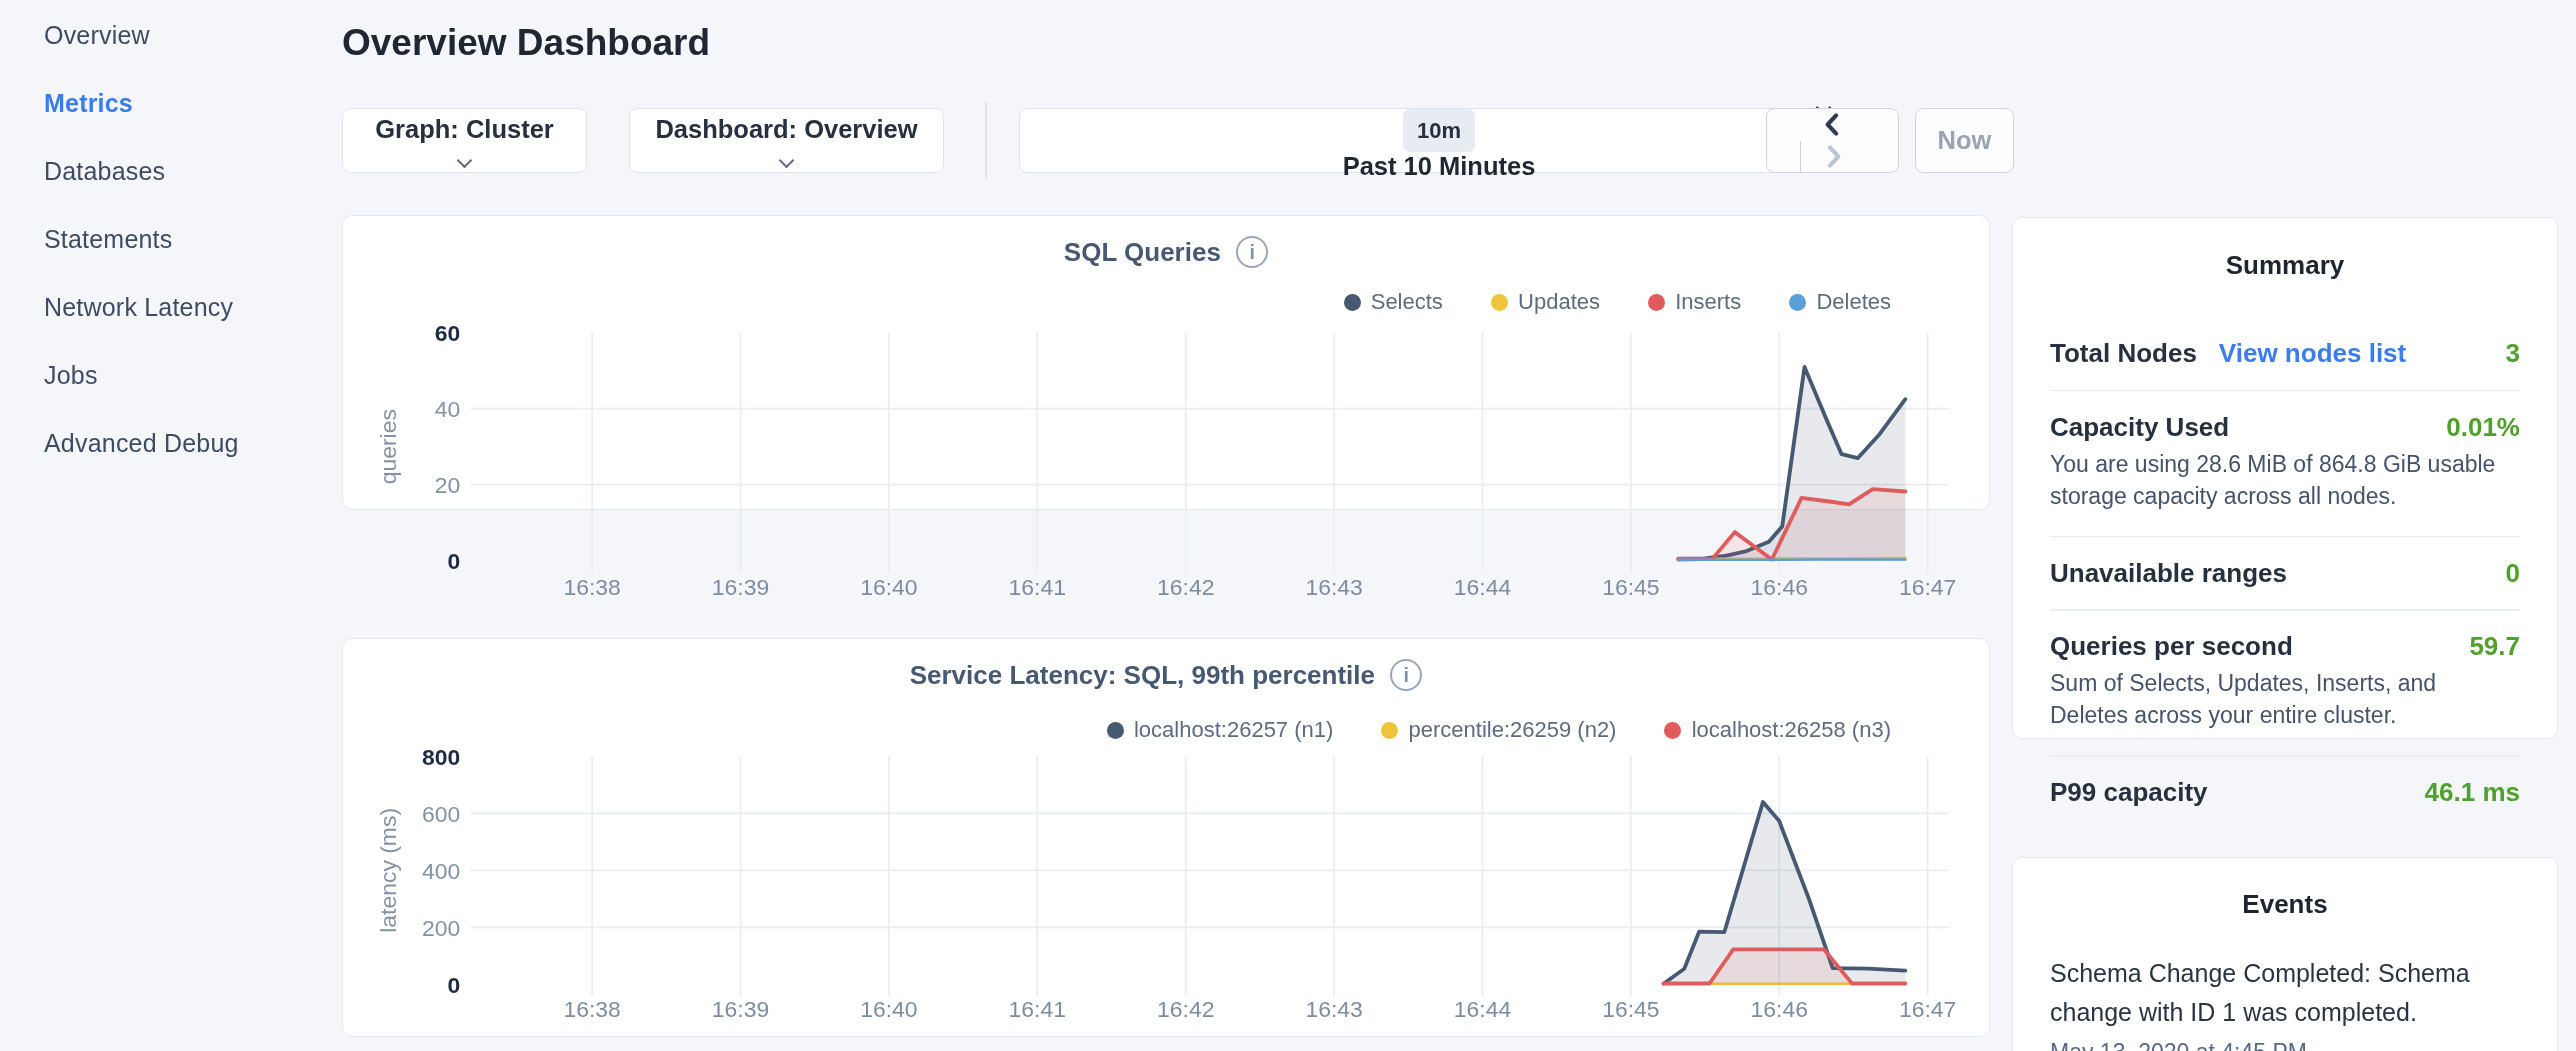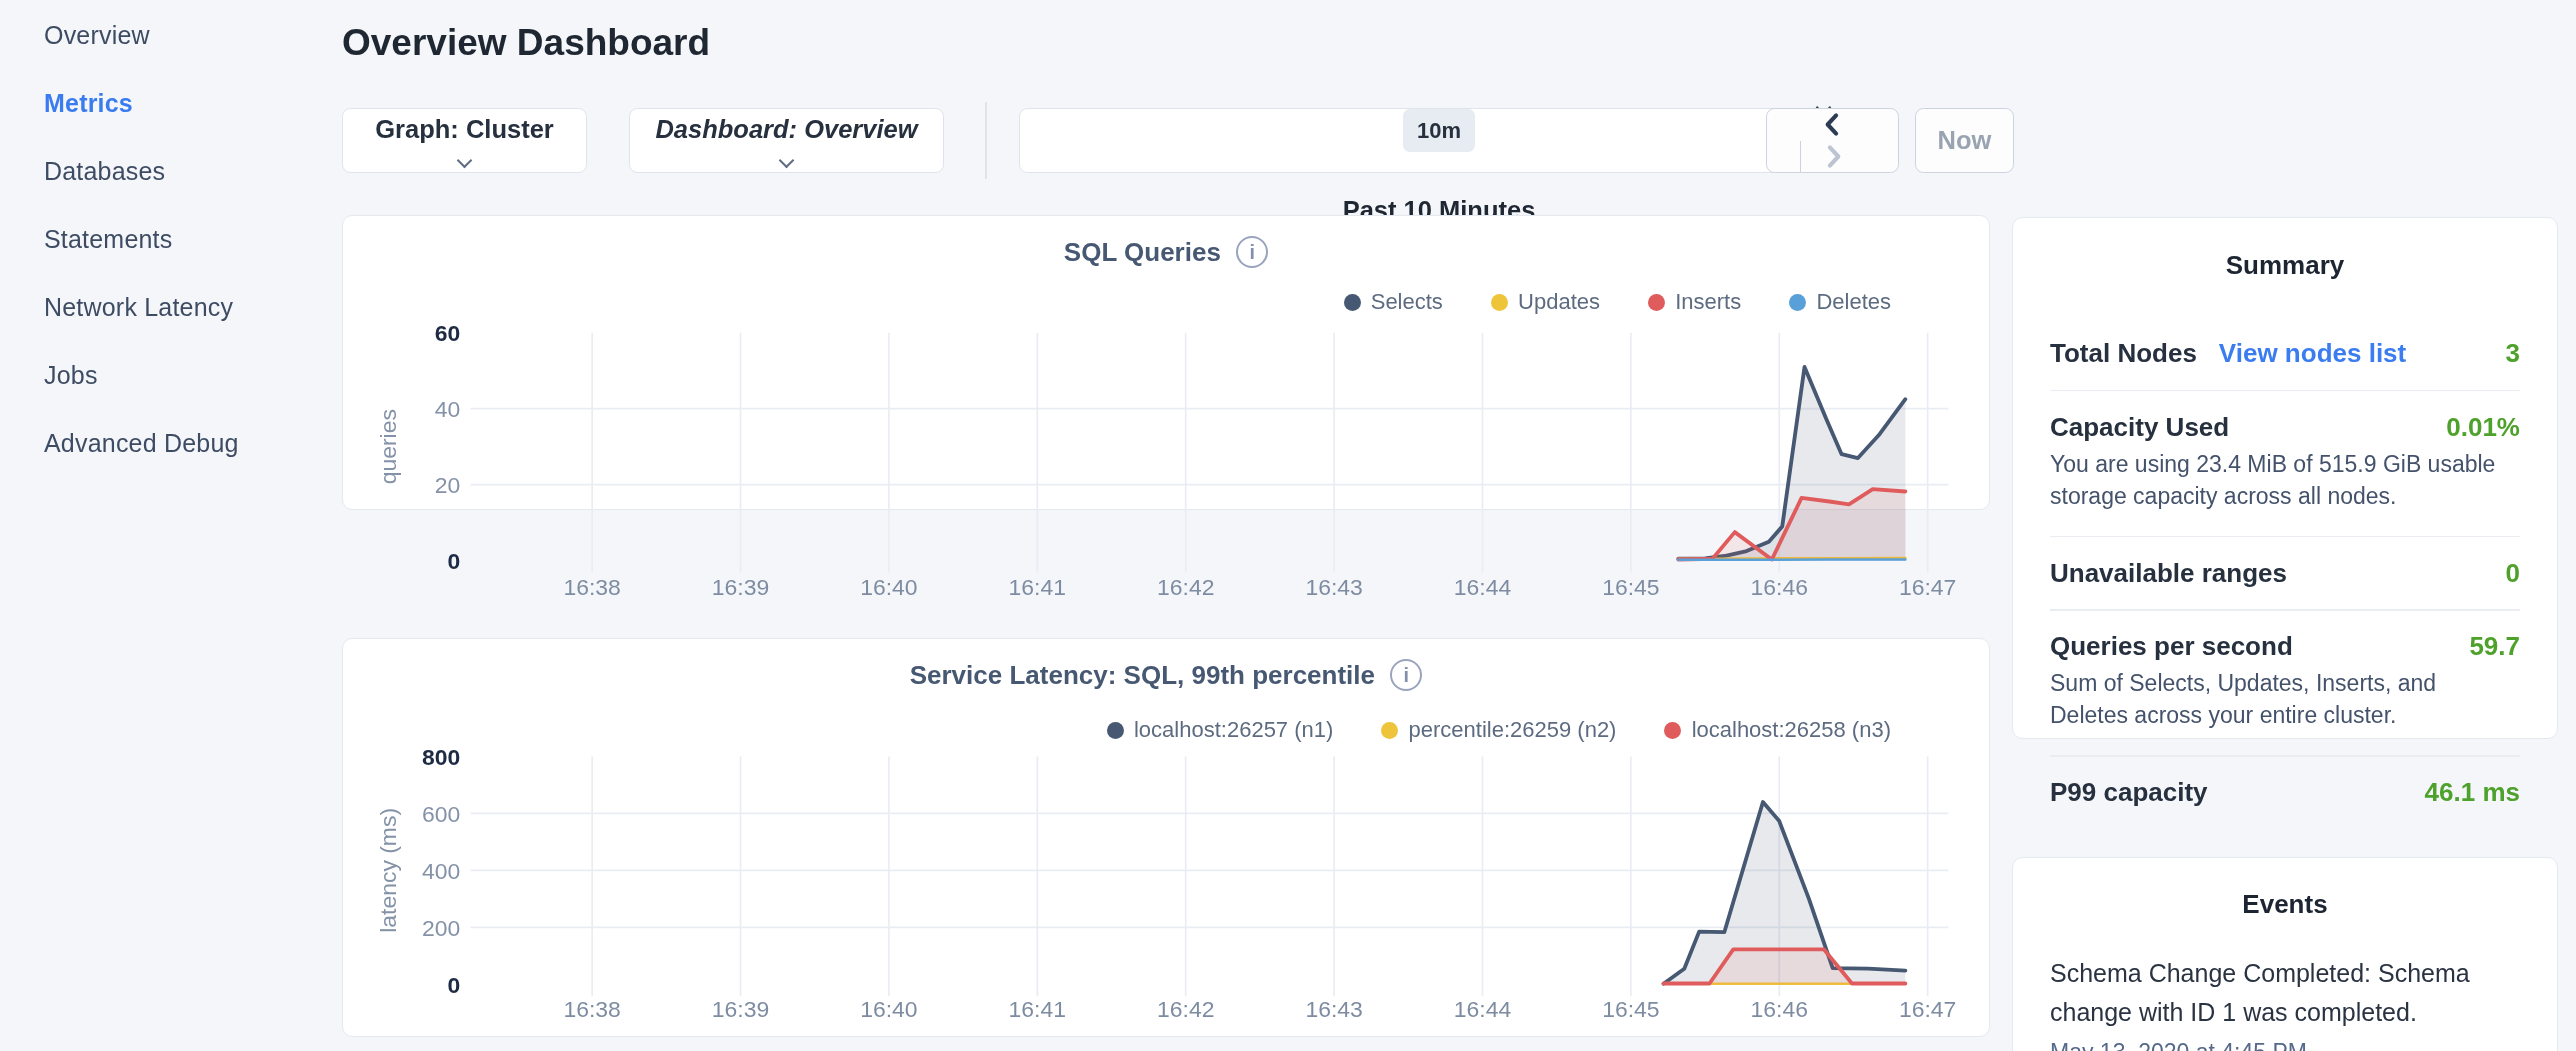--- a/index.html
+++ b/index.html
@@ -26,21 +26,21 @@
     position:absolute; top:108px; height:65px; background:#ffffff;
     border:1.7px solid #dfe3ec; border-radius:8.5px;
     display:flex; align-items:center; justify-content:center;
     font-size:25.5px; font-weight:bold; color:#26303e; cursor:pointer;flex-direction:column;
   }
   .chev { width:11px; height:11px; border-right:2.6px solid #5f6c80; border-bottom:2.6px solid #5f6c80;
           transform:rotate(45deg); margin-top:-6.8px; }
   .dd-gap { gap:18.7px; }
   .ctrl-divider { position:absolute; left:985px; top:102px; width:1.7px; height:77px; background:#dfe3ec; }
 
-  .time-selector { left:1019px; width:840px; justify-content:flex-start; padding:0 25.5px;gap:44px; }
+  .time-selector { left:1019px; width:840px; justify-content:flex-start; padding:0 25.5px; }
   .time-badge { background:#e7ebf2; border-radius:6.8px; padding:8.5px 13.6px; font-size:22px; font-weight:bold; color:#26303e; }
   .time-label { font-size:25.5px; font-weight:bold; color:#1f2733; }
   .time-chev { position:absolute; right:29px; }
 
   .arrow-group { left:1766px; width:133px; padding:0; overflow:hidden; border-color:#ccd3df; background:#fdfdfe; }
   .arrow-half { width:66px; height:100%; display:flex; align-items:center; justify-content:center; }
   .arrow-half + .arrow-half { border-left:1.7px solid #ccd3df; }
   .now-btn { left:1915px; width:99px; color:#9aa3b2; border-color:#ccd3df; background:#fdfdfe; }
 
   
@@ -95,21 +95,21 @@
       <div class="side-item">Jobs</div>
       <div class="side-item">Advanced Debug</div>
     </nav>
 
   <h1 class="page-title">Overview Dashboard</h1>
 
   <div class="btn dd-gap" style="left:342px; width:245px;">
     <span>Graph: Cluster</span>
     <span class="chev"></span>
   </div>
-  <div class="btn dd-gap" style="left:629px; width:315px;font-style:italic;">
+  <div class="btn dd-gap" style="left:629px; width:315px;">
     <span>Dashboard: Overview</span>
     <span class="chev"></span>
   </div>
   <div class="ctrl-divider"></div>
 
   <div class="btn time-selector">
     <span class="time-badge">10m</span>
     <span class="time-label">Past 10 Minutes</span>
     <span class="chev time-chev" style="border-color:#394455;"></span>
   </div>
@@ -255,21 +255,21 @@
           </span>
           <span class="sum-value">3</span>
         </div>
         <div class="sum-divider"></div>
         <div class="sum-row">
           <span class="sum-label-group">
             <span class="sum-label">Capacity Used</span>
           </span>
           <span class="sum-value">0.01%</span>
         </div>
-        <div class="sum-sub">You are using 23.4 MiB of 515.9 GiB usable storage capacity across all nodes.</div>
+        <div class="sum-sub">You are using 28.6 MiB of 864.8 GiB usable storage capacity across all nodes.</div>
         <div class="sum-divider"></div>
         <div class="sum-row">
           <span class="sum-label-group">
             <span class="sum-label">Unavailable ranges</span>
           </span>
           <span class="sum-value">0</span>
         </div>
         <div class="sum-divider"></div>
         <div class="sum-row">
           <span class="sum-label-group">

